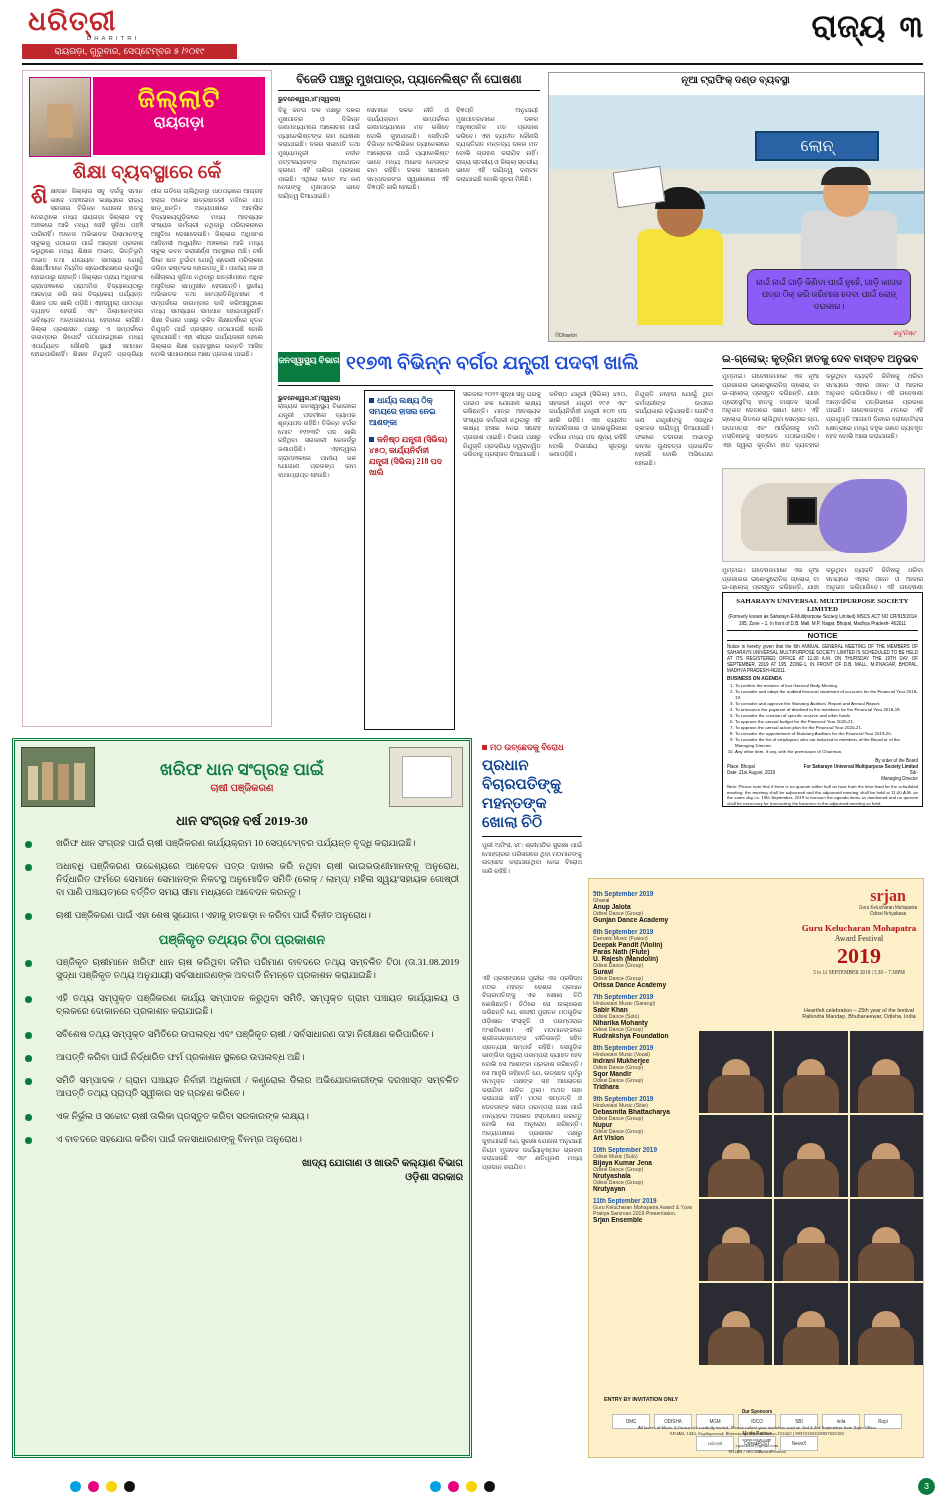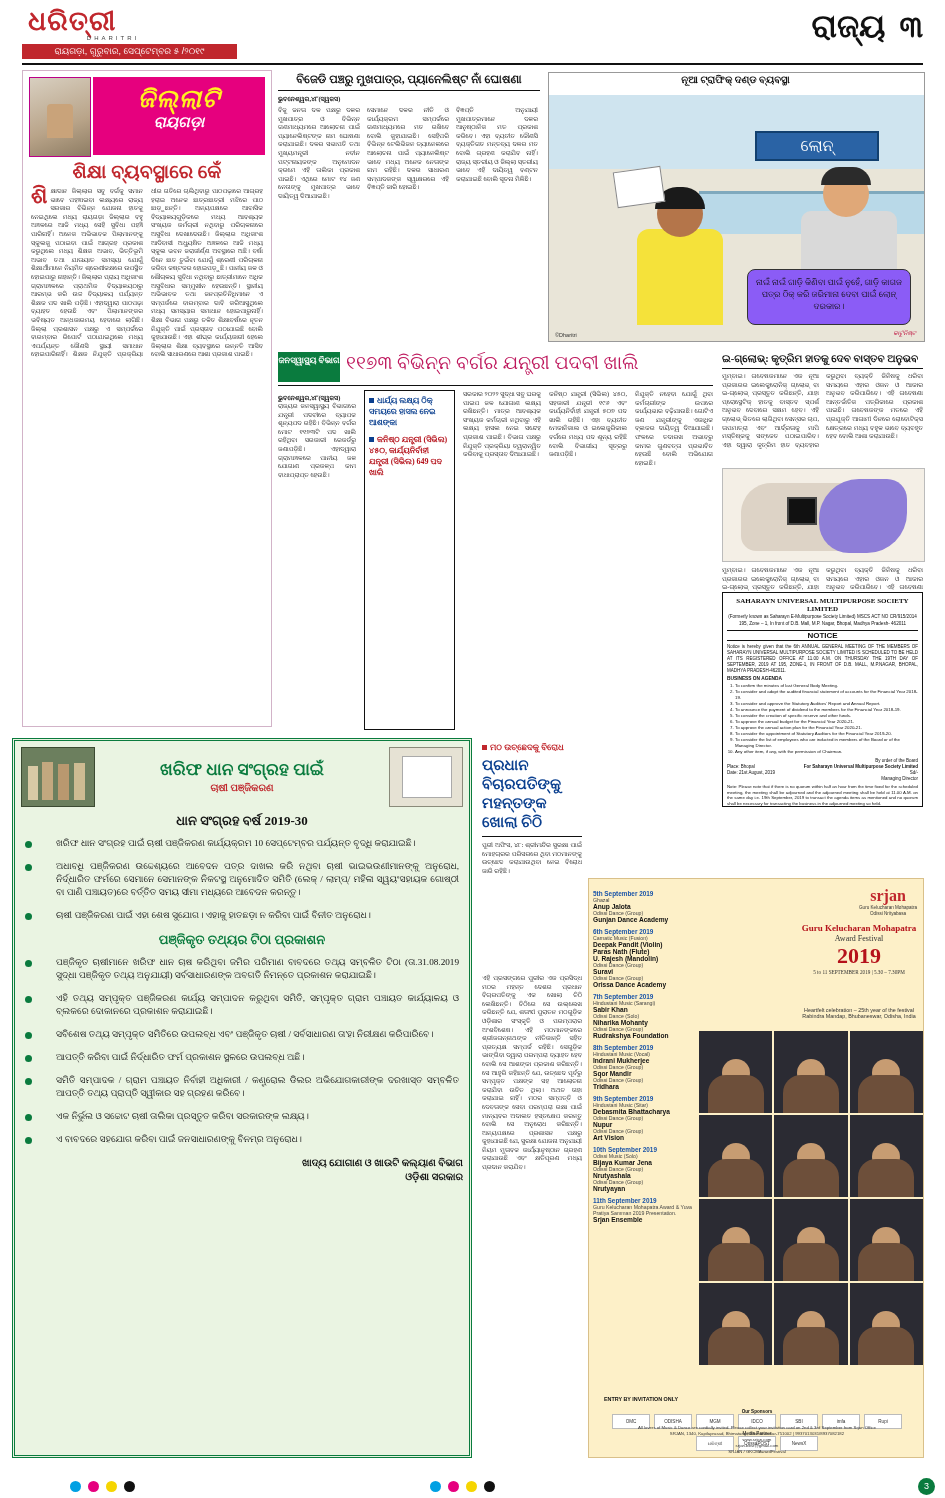--- a/index.html
+++ b/index.html
@@ -16,21 +16,21 @@
 
   
   .coltext{font-family:"Liberation Serif",serif;font-size:6.4px;line-height:8.6px;text-align:justify;color:#1a1a1a;}
   .headline{font-family:"Liberation Serif",serif;font-weight:bold;color:#111;}
   .rule{background:#111;}
 
   
   .district-box{position:absolute;left:22px;top:70px;width:248px;height:655px;border:1px solid #d2b3c8;background:#fff;}
   .dist-photo{position:absolute;left:6px;top:6px;width:60px;height:78px;background:linear-gradient(160deg,#d8cfc0,#b9a489 60%,#8d7c63);border:1px solid #b08;}
   .dist-temple{position:absolute;left:50%;top:55%;transform:translate(-50%,-50%);width:26px;height:34px;background:#c9a37a;border-radius:4px 4px 0 0;}
-  .dist-banner{position:absolute;left:70px;top:6px;width:172px;height:78px;background:#e6007e;font-style:italic;}
+  .dist-banner{position:absolute;left:70px;top:6px;width:172px;height:78px;background:#e6007e;}
   .dist-banner .b1{font-family:"Liberation Serif",serif;font-size:25px;font-weight:bold;color:#fff120;text-align:center;padding-top:8px;letter-spacing:1px;}
   .dist-banner .b2{font-family:"Liberation Serif",serif;font-size:15px;font-weight:bold;color:#fff;text-align:center;}
   .dist-head{position:absolute;left:6px;top:90px;width:236px;font-family:"Liberation Serif",serif;font-size:19px;font-weight:bold;color:#c0272d;text-align:center;}
   .dropcap{float:left;font-size:22px;line-height:18px;font-weight:bold;color:#c0272d;padding-right:3px;font-family:"Liberation Serif",serif;}
   .dist-body{position:absolute;left:8px;top:116px;width:232px;height:590px;}
   .byline{text-align:right;font-size:7px;font-style:italic;margin-top:4px;}
 
   
   .story2{position:absolute;left:278px;top:72px;width:262px;}
   .s2-head{font-size:11.5px;line-height:14px;font-weight:bold;text-align:center;font-family:"Liberation Serif",serif;}
@@ -55,21 +55,21 @@
   .cart-body-b{position:absolute;left:0;top:46px;width:96px;height:74px;background:#d9d9d9;border-radius:10px 10px 0 0;}
   .cart-head-b{position:absolute;left:22px;top:6px;width:46px;height:46px;border-radius:50%;background:#e0a878;}
   .cart-hair-b{position:absolute;left:20px;top:2px;width:50px;height:18px;border-radius:25px 25px 0 0;background:#2b2b2b;}
   .cart-bubble{position:absolute;left:198px;top:196px;width:164px;height:56px;background:#8b5cf6;border:1px solid #333;border-radius:8px;font-size:8.5px;font-family:"Liberation Serif",serif;padding:6px;line-height:12px;text-align:center;box-sizing:border-box;}
   .cart-credit{position:absolute;left:6px;bottom:3px;font-size:5.5px;color:#333;}
   .cart-sig{position:absolute;right:8px;bottom:4px;font-size:6px;color:#b03;font-style:italic;}
 
   
   .story3{position:absolute;left:278px;top:352px;width:435px;}
   .s3-tag{position:absolute;left:0;top:0;width:62px;height:30px;background:#0a7b3e;color:#fff;font-size:8.5px;line-height:11px;text-align:center;padding-top:3px;box-sizing:border-box;font-family:"Liberation Serif",serif;font-weight:bold;}
-  .s3-head{position:absolute;left:68px;top:0;width:367px;font-family:"Liberation Serif",serif;font-weight:normal;font-size:19px;color:#be185d;line-height:22px;}
+  .s3-head{position:absolute;left:68px;top:0;width:367px;font-family:"Liberation Serif",serif;font-weight:bold;font-size:19px;color:#1d4ed8;line-height:22px;}
   .s3-rule{position:absolute;left:0;top:33px;width:435px;height:1px;background:#111;}
   .s3-body{position:absolute;left:0;top:38px;width:435px;display:flex;gap:8px;}
   .s3-body > .c{width:82px;}
   .s3-box{width:95px;border:1px solid #111;padding:4px;box-sizing:border-box;font-family:"Liberation Serif",serif;}
   .s3-box .bhead{font-size:8px;font-weight:bold;color:#0a3f8f;line-height:11px;}
   .s3-box .bsub{font-size:8px;font-weight:bold;color:#b5121b;line-height:11px;margin-top:6px;}
   .bullet-sq{display:inline-block;width:5px;height:5px;background:#0a3f8f;margin-right:3px;}
 
   
   .story4{position:absolute;left:722px;top:352px;width:201px;}
@@ -221,21 +221,21 @@
     <div class="s3-tag">ଜନସ୍ୱାସ୍ଥ୍ୟ ବିଭାଗ</div>
     <div class="s3-head">୧୧୭୩ ବିଭିନ୍ନ ବର୍ଗର ଯନ୍ତ୍ରୀ ପଦବୀ ଖାଲି</div>
     <div class="s3-rule rule"></div>
     <div class="s3-body">
       <div class="c">
         <div class="s2-place">ଭୁବନେଶ୍ୱର,୪୮(ସ୍ୱଜସ)</div>
         <div class="coltext" style="height:320px;overflow:hidden;">ରାଜ୍ୟର ଜନସ୍ୱାସ୍ଥ୍ୟ ବିଭାଗରେ ଯନ୍ତ୍ରୀ ପଦବୀରେ ବ୍ୟାପକ ଶୂନ୍ୟପଦ ରହିଛି। ବିଭିନ୍ନ ବର୍ଗର ମୋଟ ୧୧୭୩ଟି ପଦ ଖାଲି ରହିଥିବା ସରକାରୀ ରେକର୍ଡରୁ ଜଣାପଡ଼ିଛି। ଏହାଦ୍ୱାରା ଗ୍ରାମାଞ୍ଚଳରେ ପାନୀୟ ଜଳ ଯୋଗାଣ ପ୍ରକଳ୍ପ କାମ ବାଧାପ୍ରାପ୍ତ ହେଉଛି।</div>
       </div>
       <div class="s3-box">
         <div class="bhead"><span class="bullet-sq"></span><span>ଧାର୍ଯ୍ୟ ଲକ୍ଷ୍ୟ ଠିକ୍ ସମୟରେ ହାସଲ ନେଇ ଆଶଙ୍କା</span></div>
-        <div class="bsub"><span class="bullet-sq"></span><span>କନିଷ୍ଠ ଯନ୍ତ୍ରୀ (ସିଭିଲ) ୪୫୦, କାର୍ଯ୍ୟନିର୍ବାହୀ ଯନ୍ତ୍ରୀ (ସିଭିଲ) 649 ପଦ ଖାଲି</span></div>
+        <div class="bsub"><span class="bullet-sq"></span><span>କନିଷ୍ଠ ଯନ୍ତ୍ରୀ (ସିଭିଲ) ୪୫୦, କାର୍ଯ୍ୟନିର୍ବାହୀ ଯନ୍ତ୍ରୀ (ସିଭିଲ) 218 ପଦ ଖାଲି</span></div>
       </div>
       <div class="c">
           <div class="coltext" style="height:340px;overflow:hidden;">ସରକାର ୨୦୨୨ ସୁଦ୍ଧା ସବୁ ଘରକୁ ପାଇପ ଜଳ ଯୋଗାଣ ଲକ୍ଷ୍ୟ ରଖିଛନ୍ତି। ମାତ୍ର ଆବଶ୍ୟକ ସଂଖ୍ୟକ କର୍ମଚାରୀ ନଥିବାରୁ ଏହି ଲକ୍ଷ୍ୟ ହାସଲ ନେଇ ସନ୍ଦେହ ପ୍ରକାଶ ପାଇଛି। ବିଭାଗ ପକ୍ଷରୁ ନିଯୁକ୍ତି ପ୍ରକ୍ରିୟା ତ୍ୱରାନ୍ୱିତ କରିବାକୁ ପ୍ରସ୍ତାବ ଦିଆଯାଇଛି।</div>
         </div>
       <div class="c">
           <div class="coltext" style="height:340px;overflow:hidden;">କନିଷ୍ଠ ଯନ୍ତ୍ରୀ (ସିଭିଲ) ୪୫୦, ସହକାରୀ ଯନ୍ତ୍ରୀ ୧୯୬ ଏବଂ କାର୍ଯ୍ୟନିର୍ବାହୀ ଯନ୍ତ୍ରୀ ୫୦୭ ପଦ ଖାଲି ରହିଛି। ଏହା ବ୍ୟତୀତ ମେକାନିକାଲ ଓ ଇଲେକ୍ଟ୍ରିକାଲ ବର୍ଗରେ ମଧ୍ୟ ପଦ ଶୂନ୍ୟ ରହିଛି ବୋଲି ବିଭାଗୀୟ ସୂତ୍ରରୁ ଜଣାପଡ଼ିଛି।</div>
         </div>
       <div class="c">
           <div class="coltext" style="height:340px;overflow:hidden;">ନିଯୁକ୍ତି ନହେବା ଯୋଗୁଁ ଥିବା କର୍ମଚାରୀଙ୍କ ଉପରେ କାର୍ଯ୍ୟଭାର ବଢ଼ିଯାଉଛି। ଗୋଟିଏ ଜଣ ଯନ୍ତ୍ରୀଙ୍କୁ ଏକାଧିକ ବ୍ଲକର ଦାୟିତ୍ୱ ଦିଆଯାଇଛି। ଫଳରେ ତଦାରଖ ଅଭାବରୁ କାମର ଗୁଣବତ୍ତା ପ୍ରଭାବିତ ହେଉଛି ବୋଲି ଅଭିଯୋଗ ହୋଇଛି।</div>
         </div>

